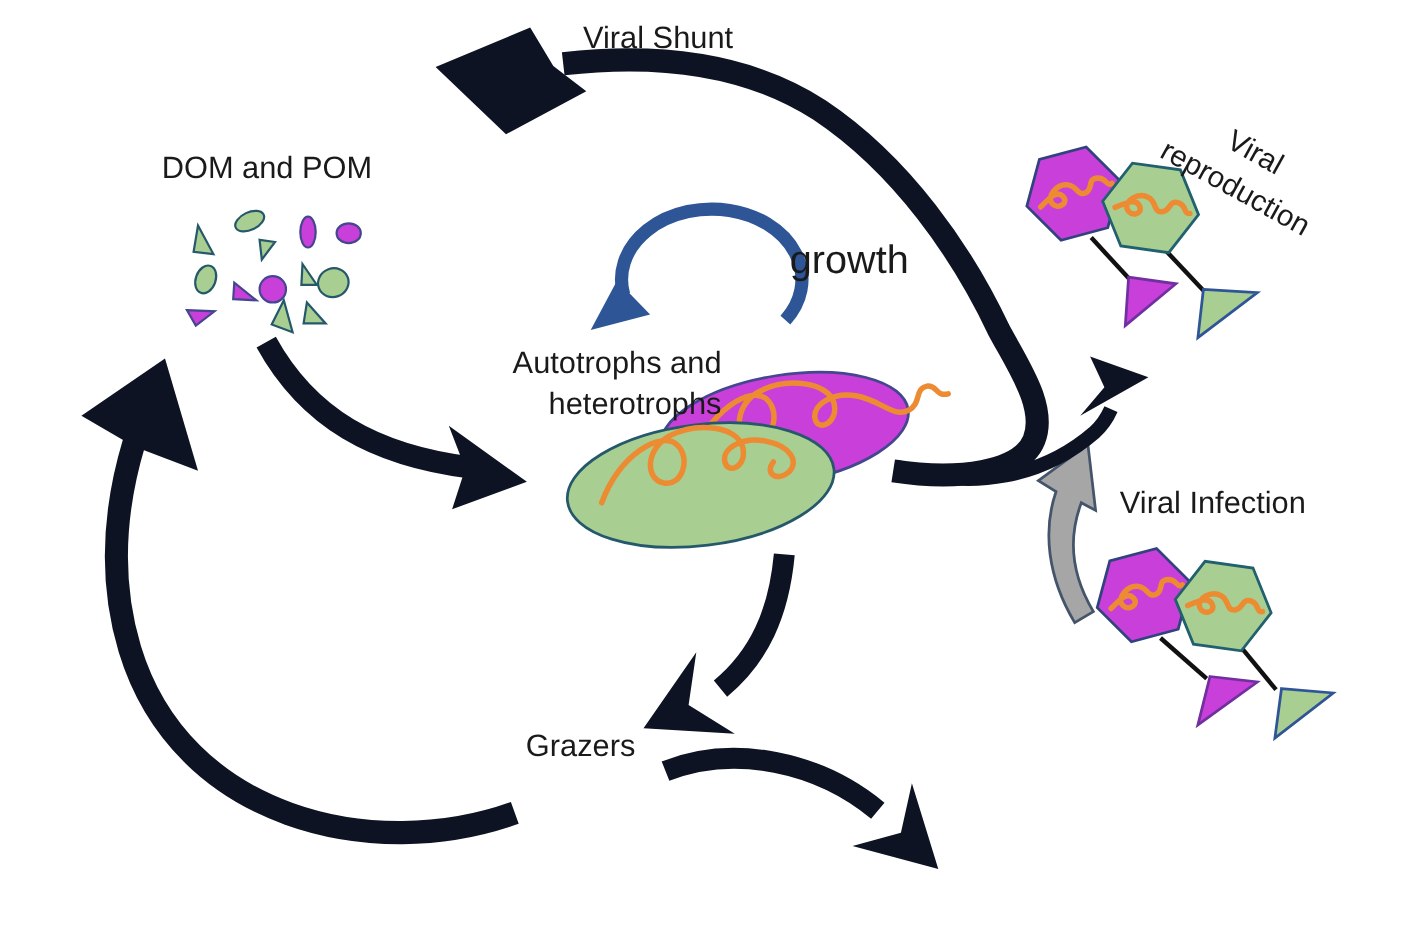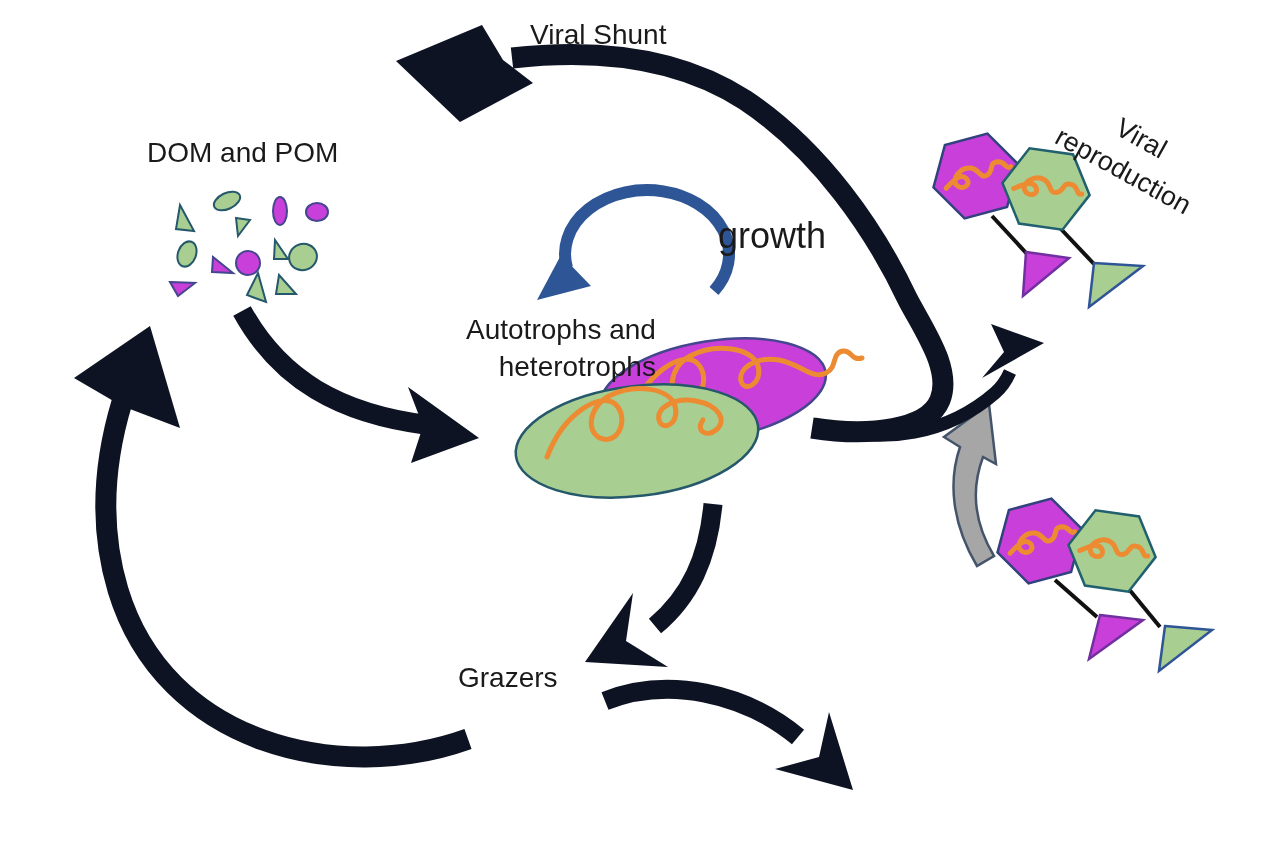--- a/index.html
+++ b/index.html
@@ -158,16 +158,17 @@
   <div class="lbl fs28 two-line" style="left:466px;top:311px;text-align:right;">
     <span style="display:block;">Autotrophs and</span>
     <span style="display:block;">heterotrophs</span>
   </div>
 
   <div class="lbl fs27 rotated" style="left:1012px;top:118px;">
     <span>Viral</span>
     <span>reproduction</span>
   </div>
 
+  <div class="lbl fs28" style="left:1018px;top:440px;">Viral Infection</div>
 
-  <div class="lbl fs28" style="left:458px;top:661px;">Grazers</div>
+  <div class="lbl fs28" style="left:478px;top:661px;">Grazers</div>
 
 </div>
 
 </body></html>

